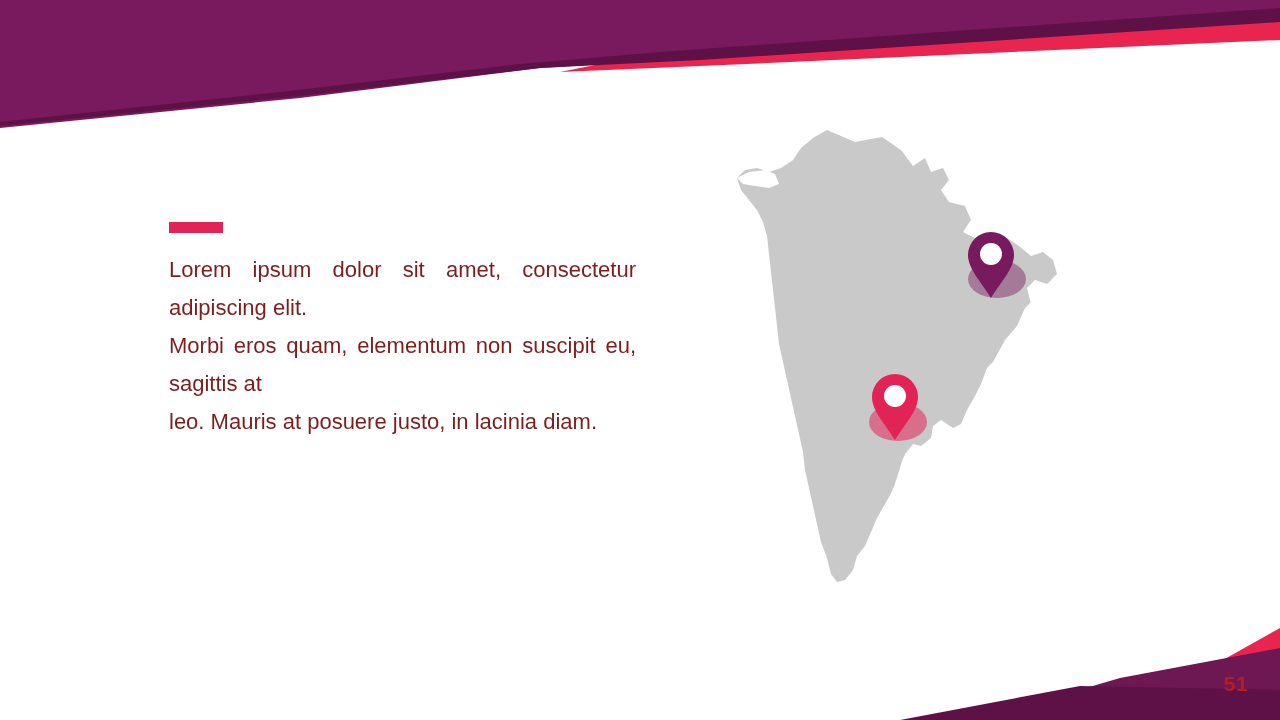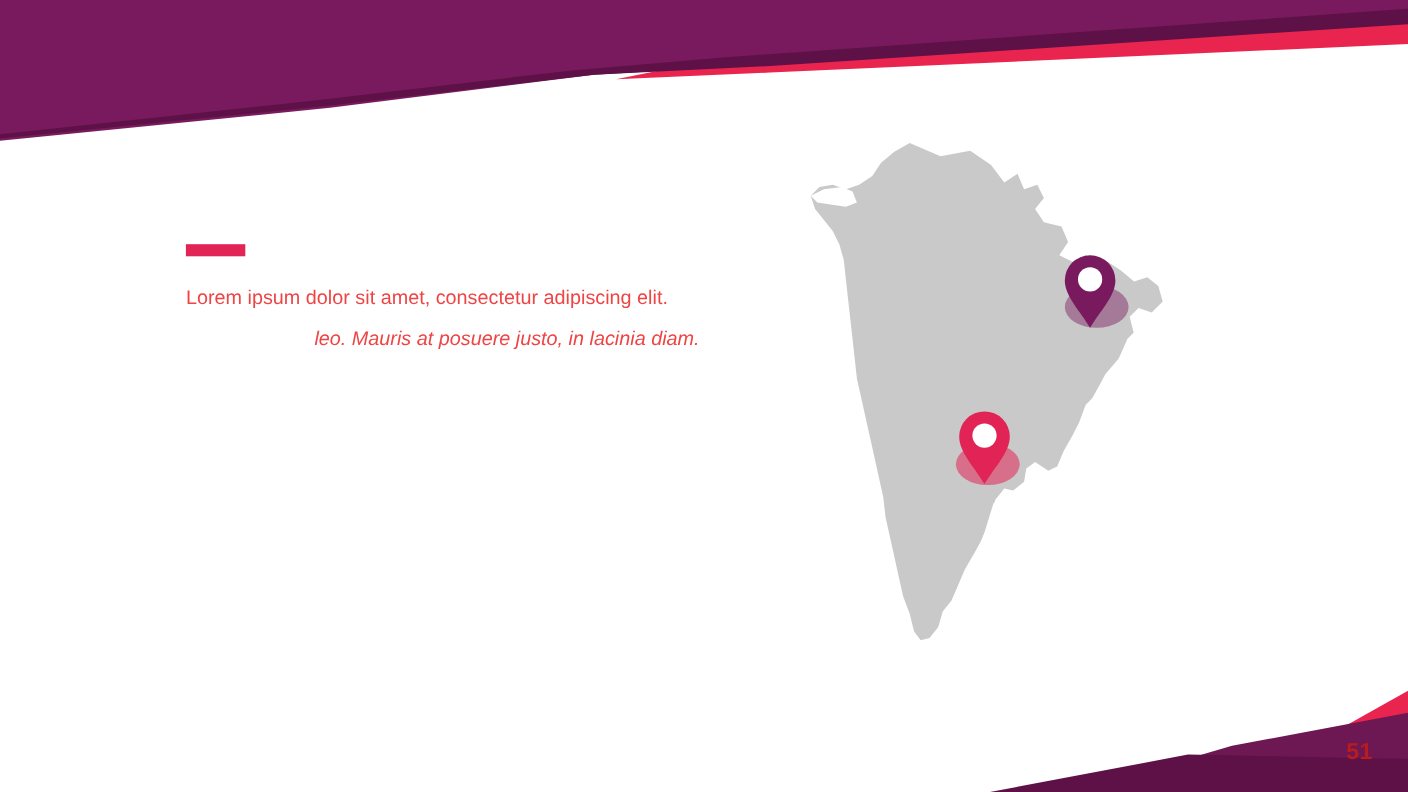--- a/index.html
+++ b/index.html
@@ -37,27 +37,27 @@
     line-height:64px;
     letter-spacing:0.2px;
     white-space:nowrap;
   }
   .title-line.purple { color:#7a1a5e; font-weight:400; }
   .title-line.pink   { color:#e12455; font-weight:700; }
 
   .body-text {
     margin-top:6px;
     width:467px;
-    font-size:18px;
+    font-size:22px;
     line-height:38px;
-    color:#ef4444;
+    color:#7f1d1d;
     text-align:justify;
   }
   .body-text p { text-align:justify; }
-  .body-text p.last { text-align:right;font-style:italic; }
+  .body-text p.last { text-align:left; }
 
   
   .map-wrap {
     position:absolute;
     left:735px; top:128px;
     width:330px; height:510px;
   }
   .map-wrap svg { display:block; width:100%; height:100%; overflow:visible; }
 
   
@@ -95,20 +95,21 @@
     <polygon points="1280,690 1280,720 900,720 1080,686" fill="#5d1147"></polygon>
   </svg>
 
   <div class="text-col">
 
     <div class="accent-bar"></div>
 
 
     <div class="body-text">
       <p>Lorem ipsum dolor sit amet, consectetur adipiscing elit.</p>
+      <p>Morbi eros quam, elementum non suscipit eu, sagittis at</p>
       <p class="last">leo. Mauris at posuere justo, in lacinia diam.</p>
     </div>
   </div>
 
   <div class="map-wrap">
     <svg viewBox="0 0 330 510" preserveAspectRatio="xMidYMid meet" aria-hidden="true">
 
       <polygon fill="#c9c9c9" points="
           92,2 120,14 147,9 166,22 178,38 190,30 196,44 208,40 214,52
           206,62 214,74 230,78 236,92 228,104 240,110 252,104 262,112

